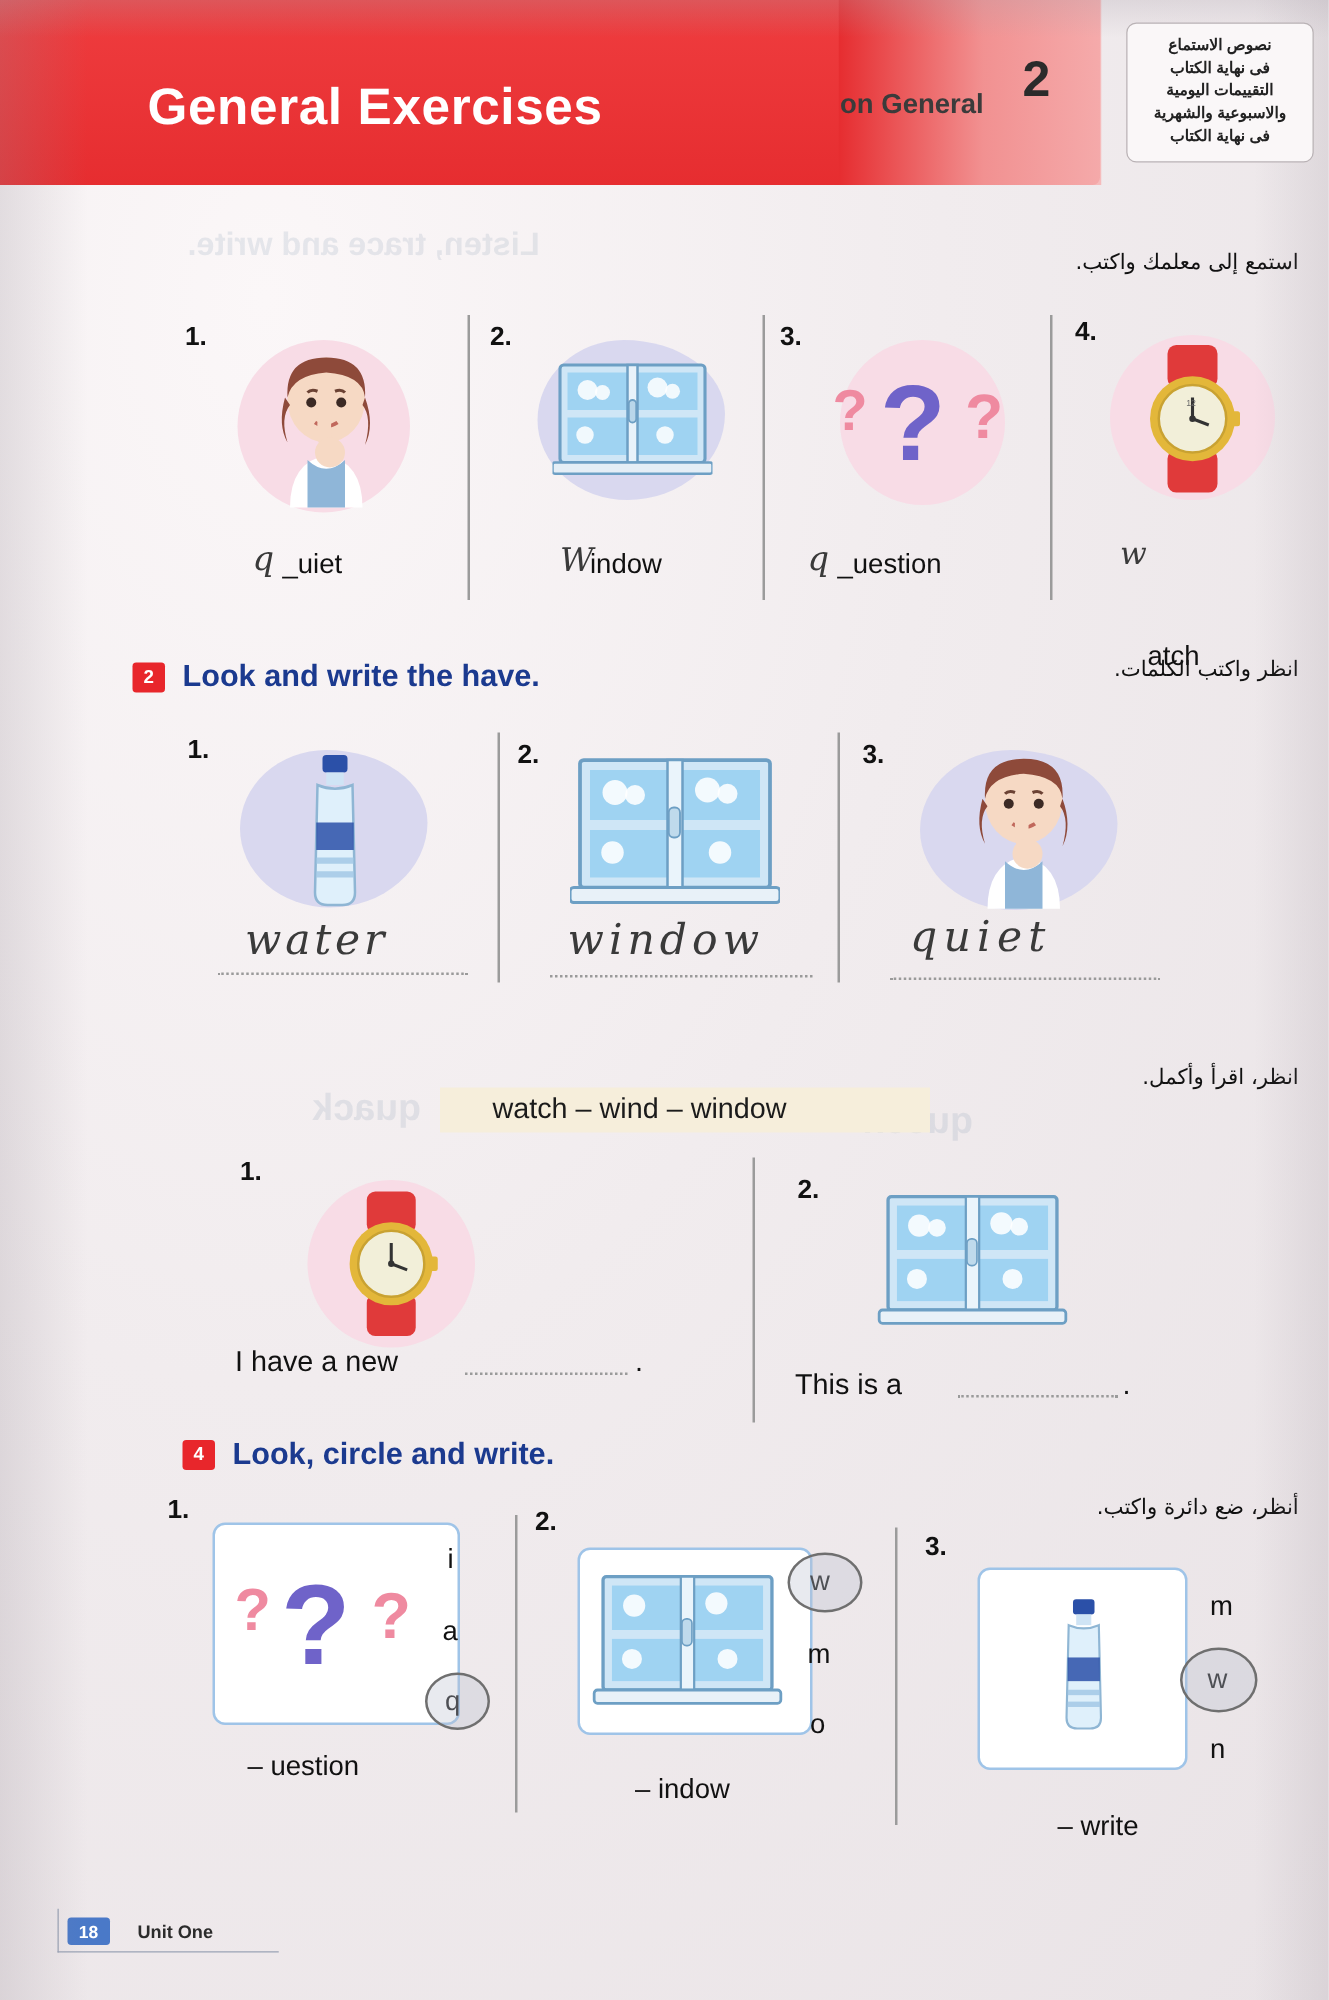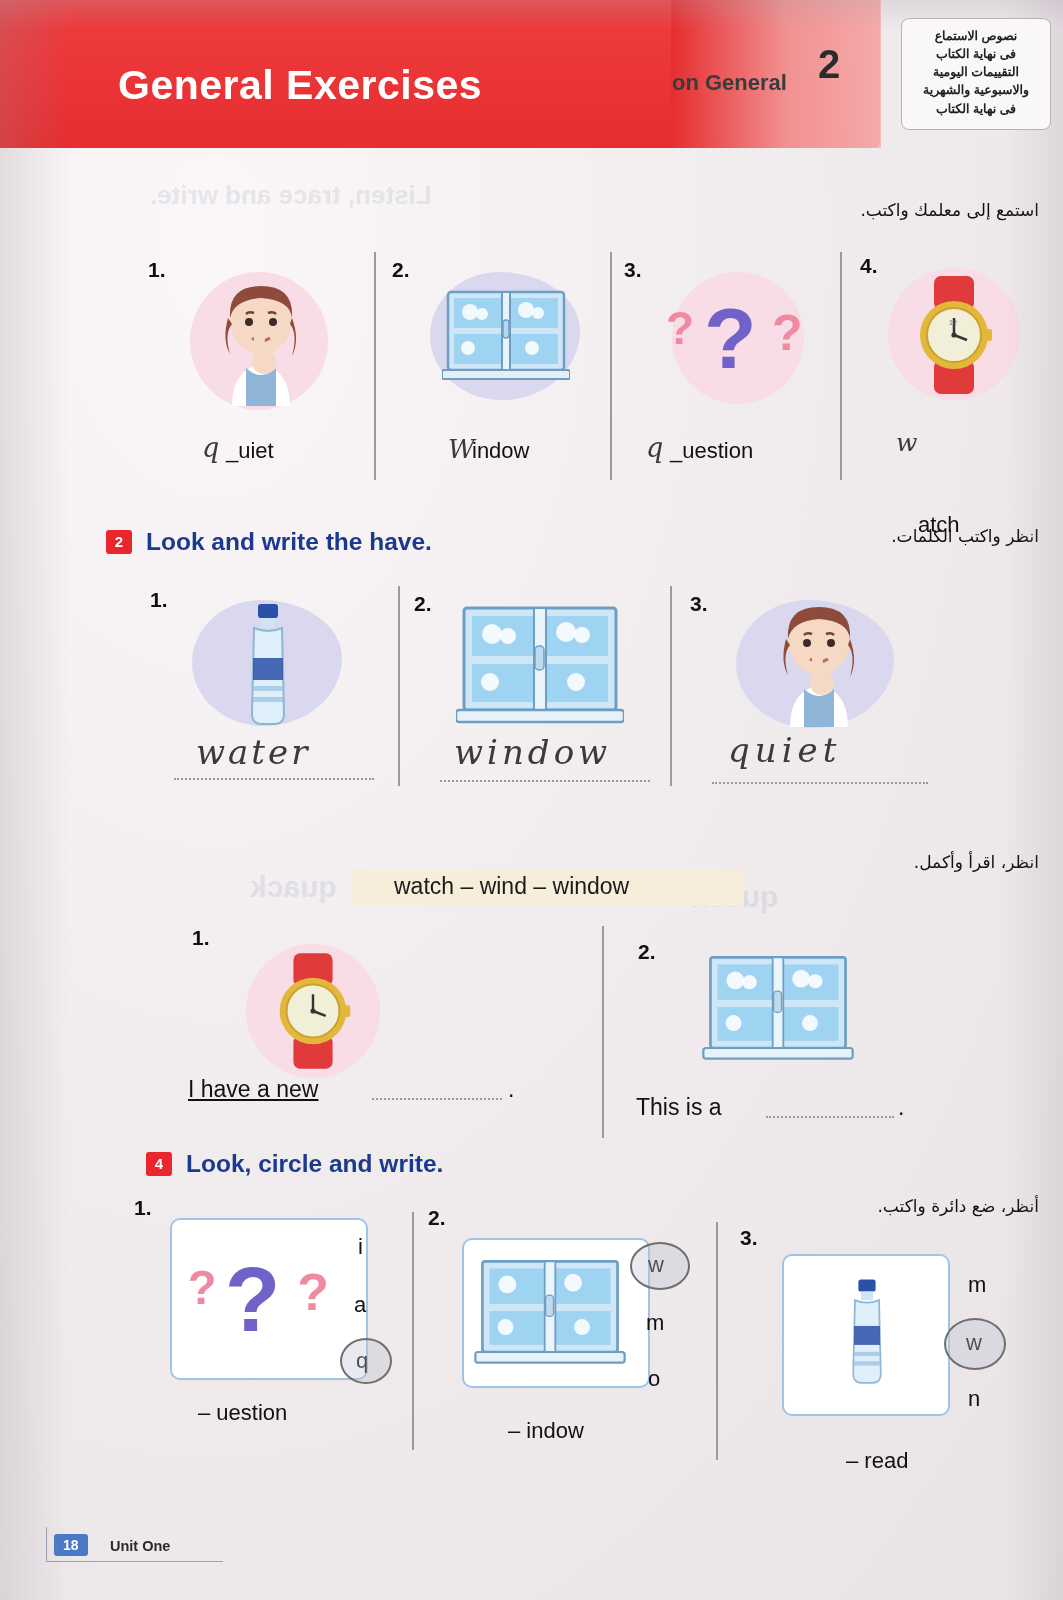--- a/index.html
+++ b/index.html
@@ -406,21 +406,21 @@
     <rect x="28" y="2" width="40" height="34" rx="7" fill="#e03a3a"></rect>
     <rect x="28" y="86" width="40" height="34" rx="7" fill="#e03a3a"></rect>
     <circle cx="48" cy="61" r="34" fill="#e3b73a"></circle>
     <circle cx="48" cy="61" r="27" fill="#f2efd9"></circle>
     <circle cx="48" cy="61" r="27" fill="none" stroke="#c9a232" stroke-width="2"></circle>
     <line x1="48" y1="61" x2="48" y2="44" stroke="#333" stroke-width="2.5"></line>
     <line x1="48" y1="61" x2="61" y2="66" stroke="#333" stroke-width="2.5"></line>
     <circle cx="48" cy="61" r="2.6" fill="#333"></circle>
     <rect x="79" y="55" width="7" height="12" rx="2" fill="#e3b73a"></rect>
   </svg>
-  <div class="sent" style="left:188px; top:1076px;text-decoration:underline;">I have a new</div>
+  <div class="sent" style="left:188px; top:1076px;">I have a new</div>
   <div class="dotted" style="left:372px; top:1098px; width:130px;"></div>
   <div class="sent" style="left:508px; top:1076px;">.</div>
 
   <svg style="position:absolute; left:692px; top:952px;" width="172" height="112" viewBox="0 0 168 126">
     <rect x="8" y="6" width="152" height="102" rx="3" fill="#cfe6f6" stroke="#6d9fc4" stroke-width="3"></rect>
     <rect x="16" y="14" width="62" height="40" fill="#9fd3f2"></rect>
     <rect x="90" y="14" width="62" height="40" fill="#9fd3f2"></rect>
     <rect x="16" y="62" width="62" height="38" fill="#9fd3f2"></rect>
     <rect x="90" y="62" width="62" height="38" fill="#9fd3f2"></rect>
     <circle cx="36" cy="32" r="10" fill="#fff" opacity="0.88"></circle>
@@ -488,21 +488,21 @@
     <rect x="29" y="16" width="14" height="10" fill="#cfe4f5"></rect>
     <path d="M22 26 Q36 32 50 26 L52 112 Q52 122 42 122 L30 122 Q20 122 20 112 Z" fill="#dff0fb" stroke="#8fb6d4" stroke-width="2"></path>
     <rect x="21" y="56" width="30" height="22" fill="#2b50a8" opacity="0.85"></rect>
     <rect x="21" y="86" width="30" height="5" fill="#9fc6e5" opacity="0.8"></rect>
     <rect x="21" y="97" width="30" height="5" fill="#9fc6e5" opacity="0.8"></rect>
   </svg>
   <div class="letter" style="left:968px; top:1272px;">m</div>
   <div class="letter" style="left:966px; top:1330px;">w</div>
   <div class="circle-mark" style="left:944px; top:1318px; width:58px; height:48px;"></div>
   <div class="letter" style="left:968px; top:1386px;">n</div>
-  <div class="caption" style="left:846px; top:1448px;">– read</div>
+  <div class="caption" style="left:846px; top:1448px;">– write</div>
 
   <div class="footer-line"></div>
   <div class="footer-num">18</div>
   <div class="footer-unit">Unit One</div>
 
   <div class="shade-left"></div>
   <div class="shade-right"></div>
   <div class="shade-top"></div>
 </div>
 

